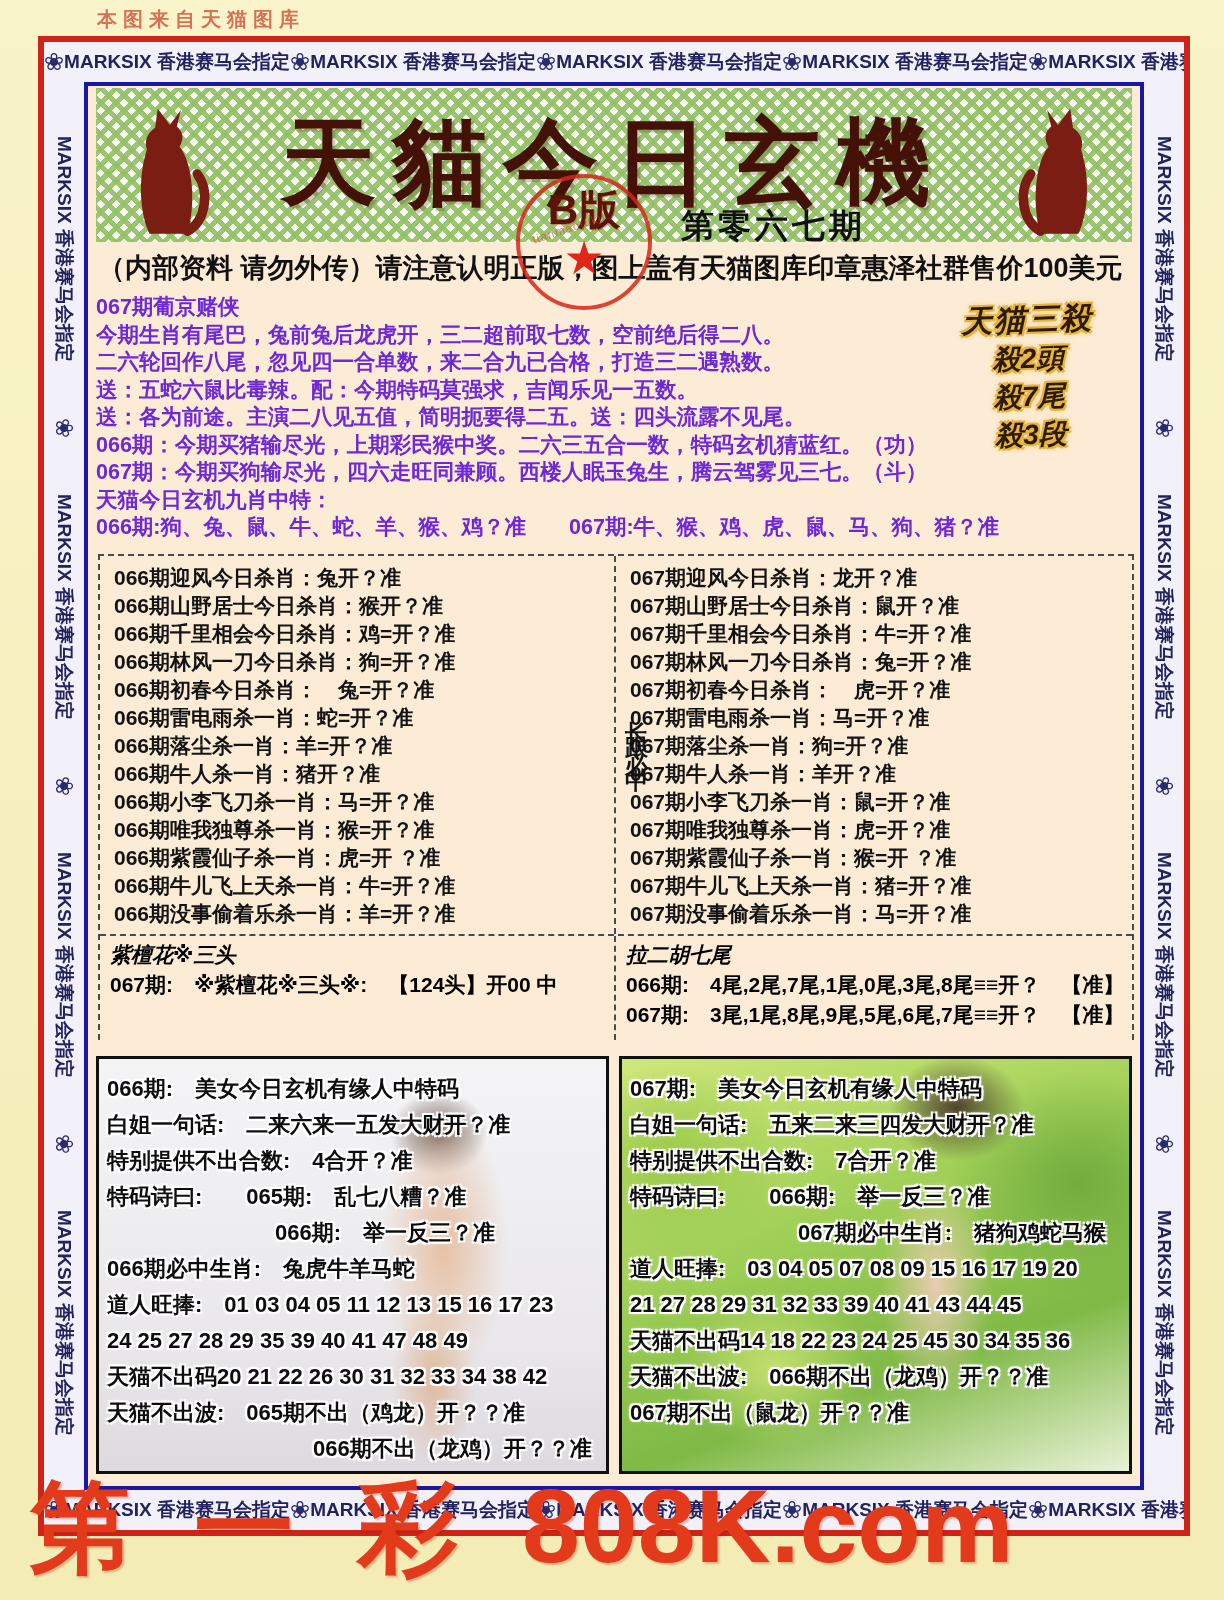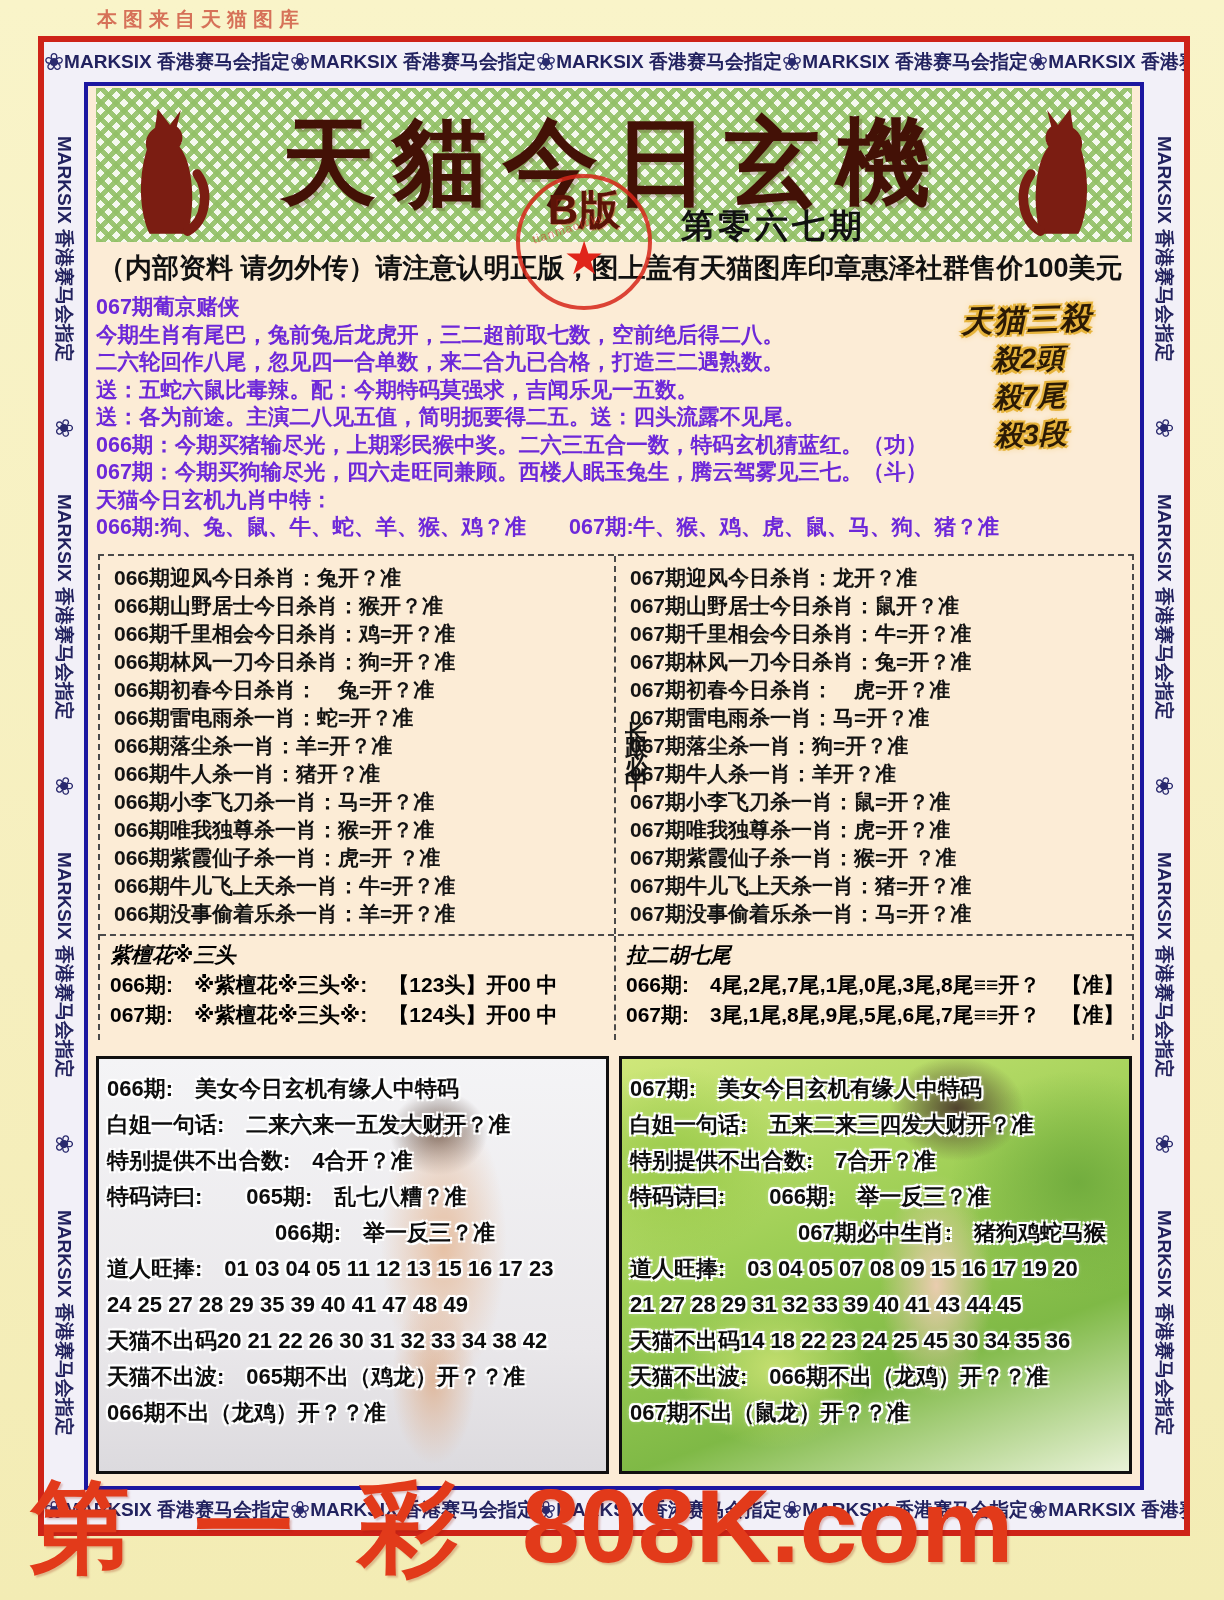--- a/index.html
+++ b/index.html
@@ -241,21 +241,20 @@
               <div class="kline">067期紫霞仙子杀一肖：猴=开 ？准</div>
               <div class="kline">067期牛儿飞上天杀一肖：猪=开？准</div>
               <div class="kline">067期没事偷着乐杀一肖：马=开？准</div>
             </div>
         </div>
         <div class="mid-slogan">长跟必中</div>
         <div class="srow">
           <div class="shalf first">
             <div class="stitle">紫檀花※三头</div>
             <div>
-                <div class="sline">066期:　※紫檀花※三头※:　【123头】开00 中</div>
                 <div class="sline">067期:　※紫檀花※三头※:　【124头】开00 中</div>
               </div>
           </div>
           <div class="shalf">
             <div class="stitle">拉二胡七尾</div>
             <div>
                 <div class="sline">066期:　4尾,2尾,7尾,1尾,0尾,3尾,8尾≡≡开？　【准】</div>
                 <div class="sline">067期:　3尾,1尾,8尾,9尾,5尾,6尾,7尾≡≡开？　【准】</div>
               </div>
           </div>
@@ -264,20 +263,21 @@
 
       <div class="boxrow">
         <div class="pbox">
           <div class="photo left"></div>
           <div class="plines">
               <div class="pline">066期:　美女今日玄机有缘人中特码</div>
               <div class="pline">白姐一句话:　二来六来一五发大财开？准</div>
               <div class="pline">特别提供不出合数:　4合开？准</div>
               <div class="pline">特码诗曰:　　065期:　乱七八糟？准</div>
               <div class="pline">066期:　举一反三？准</div>
+              <div class="pline">066期必中生肖:　兔虎牛羊马蛇</div>
               <div class="pline">道人旺捧:　01 03 04 05 11 12 13 15 16 17 23</div>
               <div class="pline">24 25 27 28 29 35 39 40 41 47 48 49</div>
               <div class="pline">天猫不出码20 21 22 26 30 31 32 33 34 38 42</div>
               <div class="pline">天猫不出波:　065期不出（鸡龙）开？？准</div>
               <div class="pline">066期不出（龙鸡）开？？准</div>
             </div>
         </div>
         <div class="pbox">
           <div class="photo right"></div>
           <div class="plines">

